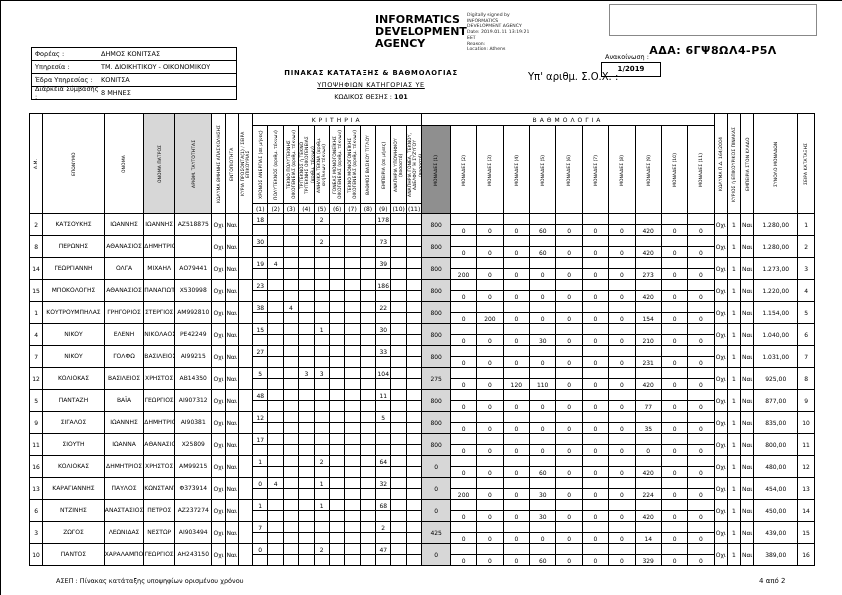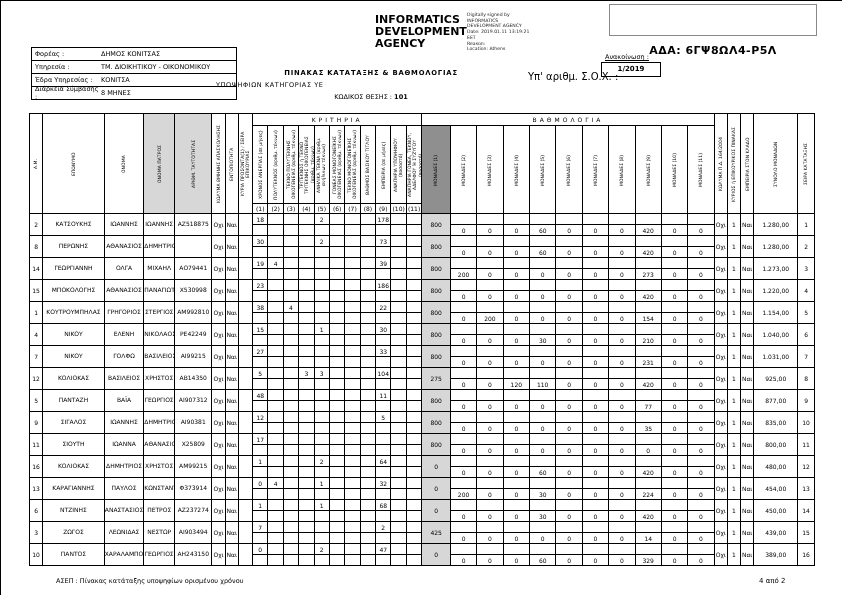--- a/index.html
+++ b/index.html
@@ -13,27 +13,27 @@
   .sig-details{position:absolute;top:11px;left:466px;width:96px;font-size:4.6px;line-height:1.25;white-space:pre-line;color:#222;}
   
   .org-box{position:absolute;top:46px;left:30px;width:204px;border:1px solid #000;font-size:6.5px;}
   .org-row{display:flex;border-bottom:1px solid #000;height:12px;align-items:center;padding:0 3px;}
   .org-row:last-child{border-bottom:none;}
   .org-label{width:66px;flex:0 0 66px;}
   .org-value{font-weight:normal;white-space:nowrap;overflow:hidden;}
   
   .title-main{position:absolute;top:54px;left:215px;width:310px;text-align:center;font-size:7px;font-weight:bold;letter-spacing:1.2px;}
   .title-sub1{position:absolute;top:68px;left:215px;width:310px;text-align:center;font-size:6.8px;font-weight:bold;letter-spacing:.8px;}
-  .title-sub2{position:absolute;top:80px;left:215px;width:310px;text-align:left;font-size:6.5px;letter-spacing:.6px;}
+  .title-sub2{position:absolute;top:80px;left:215px;width:310px;text-align:center;font-size:6.5px;letter-spacing:.6px;text-decoration:underline;}
   .kodikos{position:absolute;top:92px;left:215px;width:310px;text-align:center;font-size:6.5px;}
   .eidikotita{position:absolute;top:102px;left:215px;width:310px;text-align:center;font-size:6.5px;}
   .kv{font-weight:bold;}
   
   .ypar{position:absolute;top:70px;left:527px;font-size:10px;}
-  .anak-label{position:absolute;top:52px;left:604px;font-size:6.5px;text-decoration:underline;}
+  .anak-label{position:absolute;top:52px;left:604px;font-size:6.5px;}
   .anak-box{position:absolute;top:61px;left:600px;width:58px;height:13px;border:1px solid #000;
             text-align:center;font-size:7px;font-weight:bold;line-height:13px;}
   
   #grid{position:absolute;top:112px;left:28px;width:786px;border-collapse:collapse;table-layout:fixed;}
   #grid th,#grid td{border:1px solid #000;padding:0;font-size:6px;font-weight:normal;
                     text-align:center;vertical-align:middle;overflow:hidden;}
   #grid tr.h1{height:12px;} #grid tr.h2{height:78px;} #grid tr.h3{height:10px;}
   #grid tbody tr{height:11px;}
   .group{font-size:6.5px;font-weight:bold;letter-spacing:3px;}
   .vert{writing-mode:vertical-rl;transform:rotate(180deg);font-size:4.6px;line-height:1.15;margin:0 auto;display:block;}

